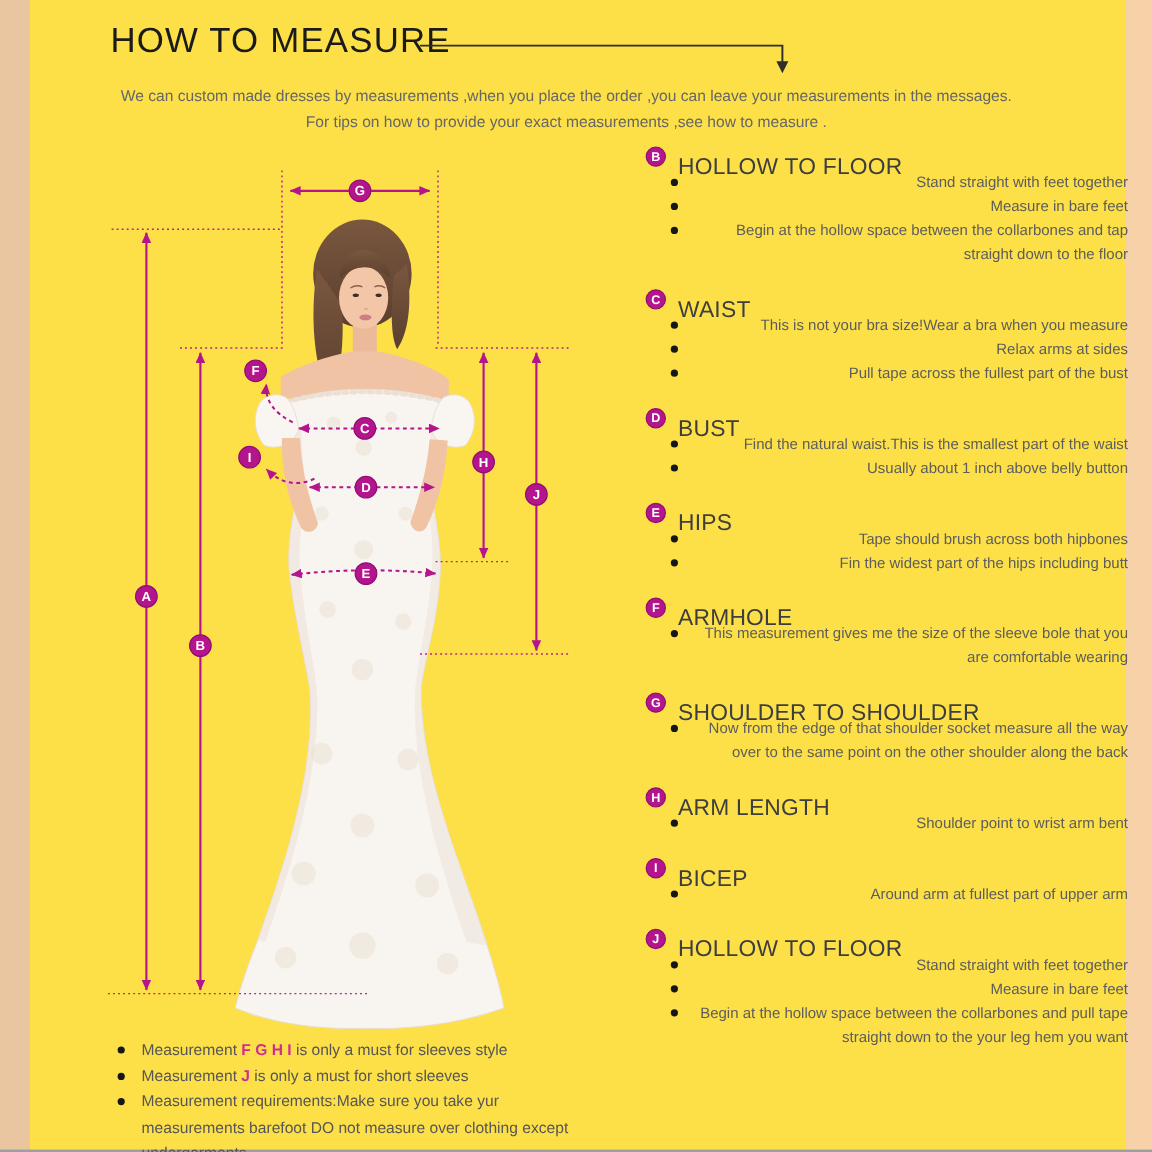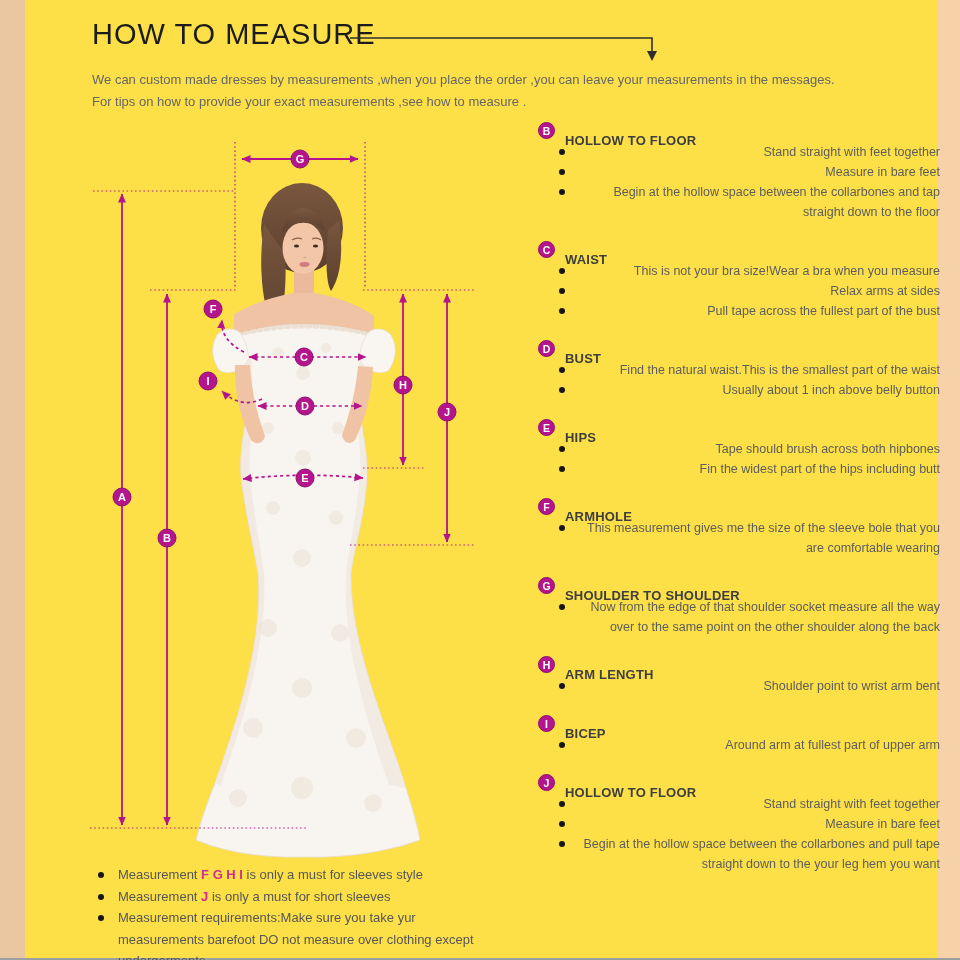--- a/index.html
+++ b/index.html
@@ -7,32 +7,32 @@
           font-family:"Liberation Sans",sans-serif;-webkit-font-smoothing:antialiased;}
   .strip{position:absolute;top:0;height:100%;}
   .strip-left{left:0;width:25px;background:#e9c6a0;}
   .strip-right{right:0;width:22px;background:#f7d2a9;}
   .bottom-edge{position:absolute;left:0;bottom:0;width:100%;height:2px;background:#9aa0a0;}
 
   .page-title{position:absolute;left:92px;top:18px;font-size:29px;letter-spacing:1px;
               color:#1b1b1b;font-weight:400;white-space:nowrap;}
   .header-arrow{position:absolute;left:346px;top:28px;}
 
-  .intro{position:absolute;left:92px;top:69px;width:760px;font-size:13px;color:#666;line-height:22px;}
+  .intro{position:absolute;left:92px;top:69px;width:760px;font-size:13px;color:#666;line-height:22px;text-align:center;}
   .intro div{white-space:nowrap;}
 
   .diagram{position:absolute;left:88px;top:128px;width:392px;height:732px;}
 
   .sections{position:absolute;left:538px;top:121px;width:402px;}
   .section{margin-bottom:18px;}
   .sec-head{display:flex;align-items:center;height:19px;}
   .badge{width:17px;height:17px;border-radius:50%;background:#b4158c;border:1px solid #8f0f72;
          color:#fff;font-size:10.5px;font-weight:bold;display:flex;align-items:center;
          justify-content:center;flex:0 0 auto;box-sizing:border-box;}
-  .sec-title{margin-left:10px;font-size:13px;font-weight:700;color:#3e3e3e;letter-spacing:.2px;margin-top:19px;}
+  .sec-title{margin-left:10px;font-size:19px;font-weight:400;color:#3e3e3e;letter-spacing:.2px;margin-top:19px;}
   .bullets{margin:2px 0 0 0;padding:0;list-style:none;text-align:right;}
   .bullets li{position:relative;padding-left:42px;font-size:12.5px;color:#5d5d5d;line-height:20px;}
   .bullets li .dot{position:absolute;left:21px;top:7px;width:6px;height:6px;border-radius:50%;background:#161616;}
 
   .footnotes{position:absolute;left:92px;top:864px;width:408px;}
   .footnote{position:relative;padding-left:26px;font-size:13px;color:#565656;line-height:21.5px;margin-bottom:0;}
   .footnote .dot{position:absolute;left:6px;top:8px;width:6px;height:6px;border-radius:50%;background:#161616;}
   .footnote .accent{color:#cf2e8e;font-weight:bold;margin-top:40px;}
 </style>
 </head>

